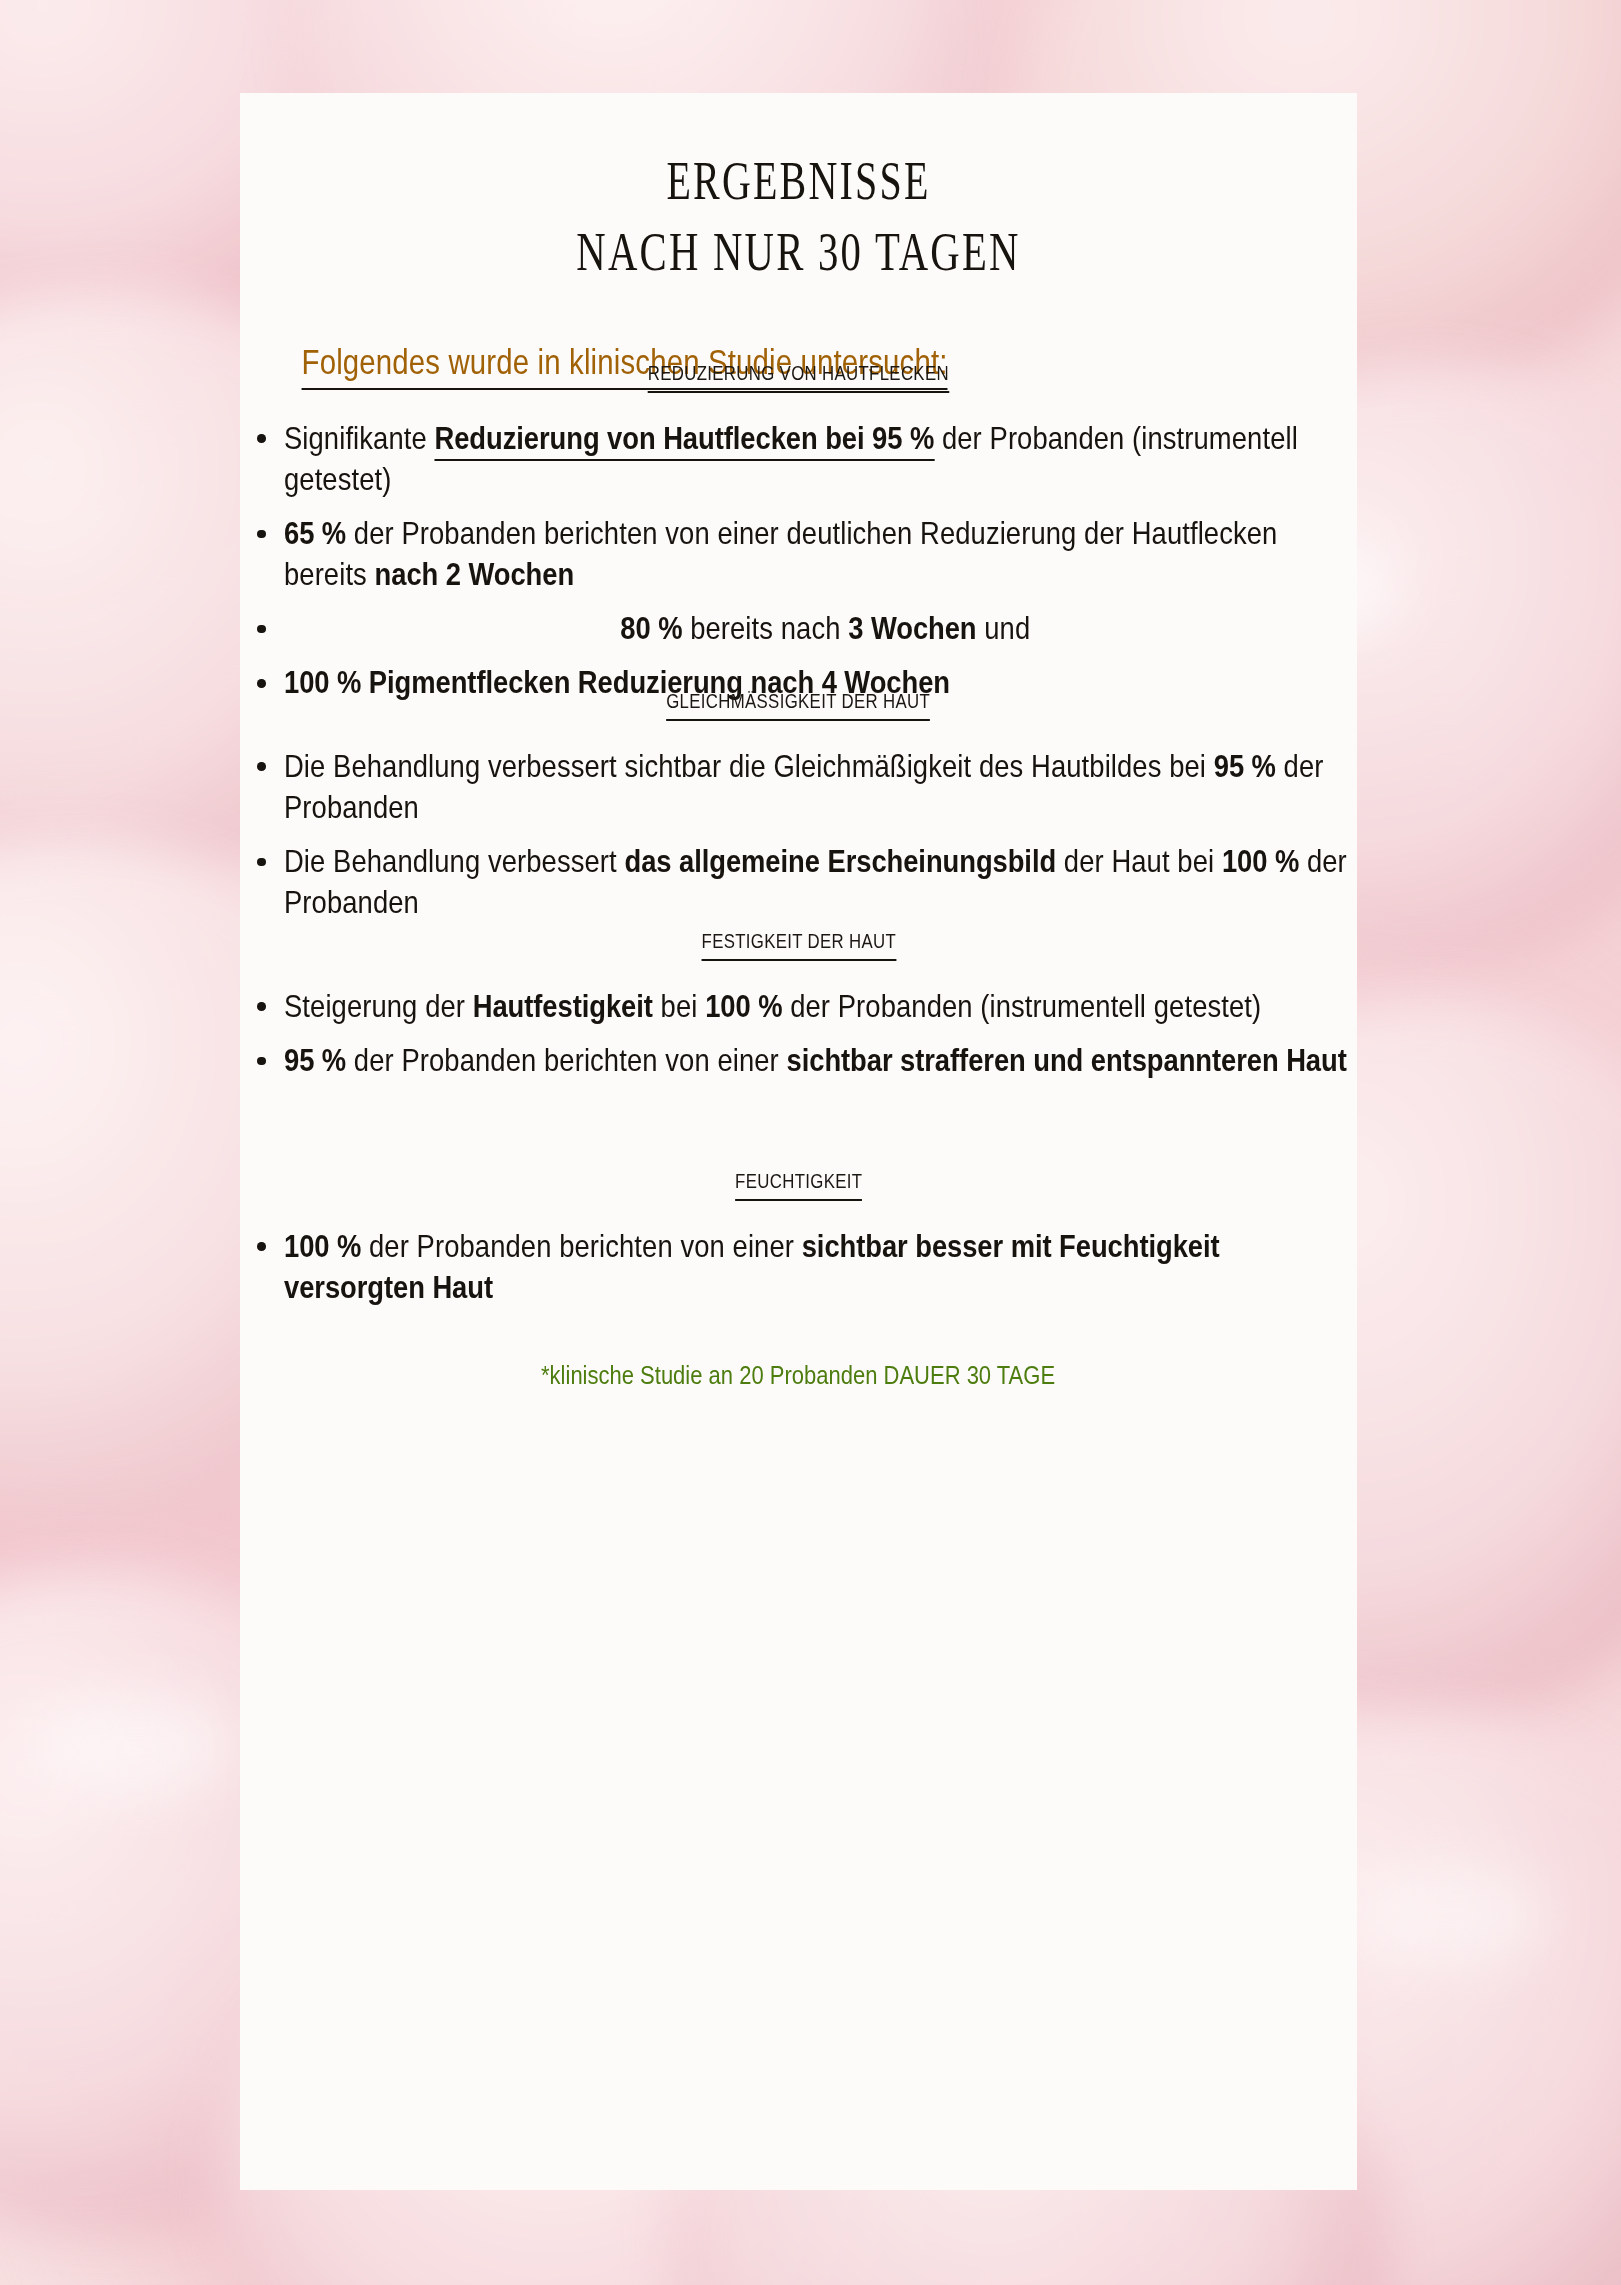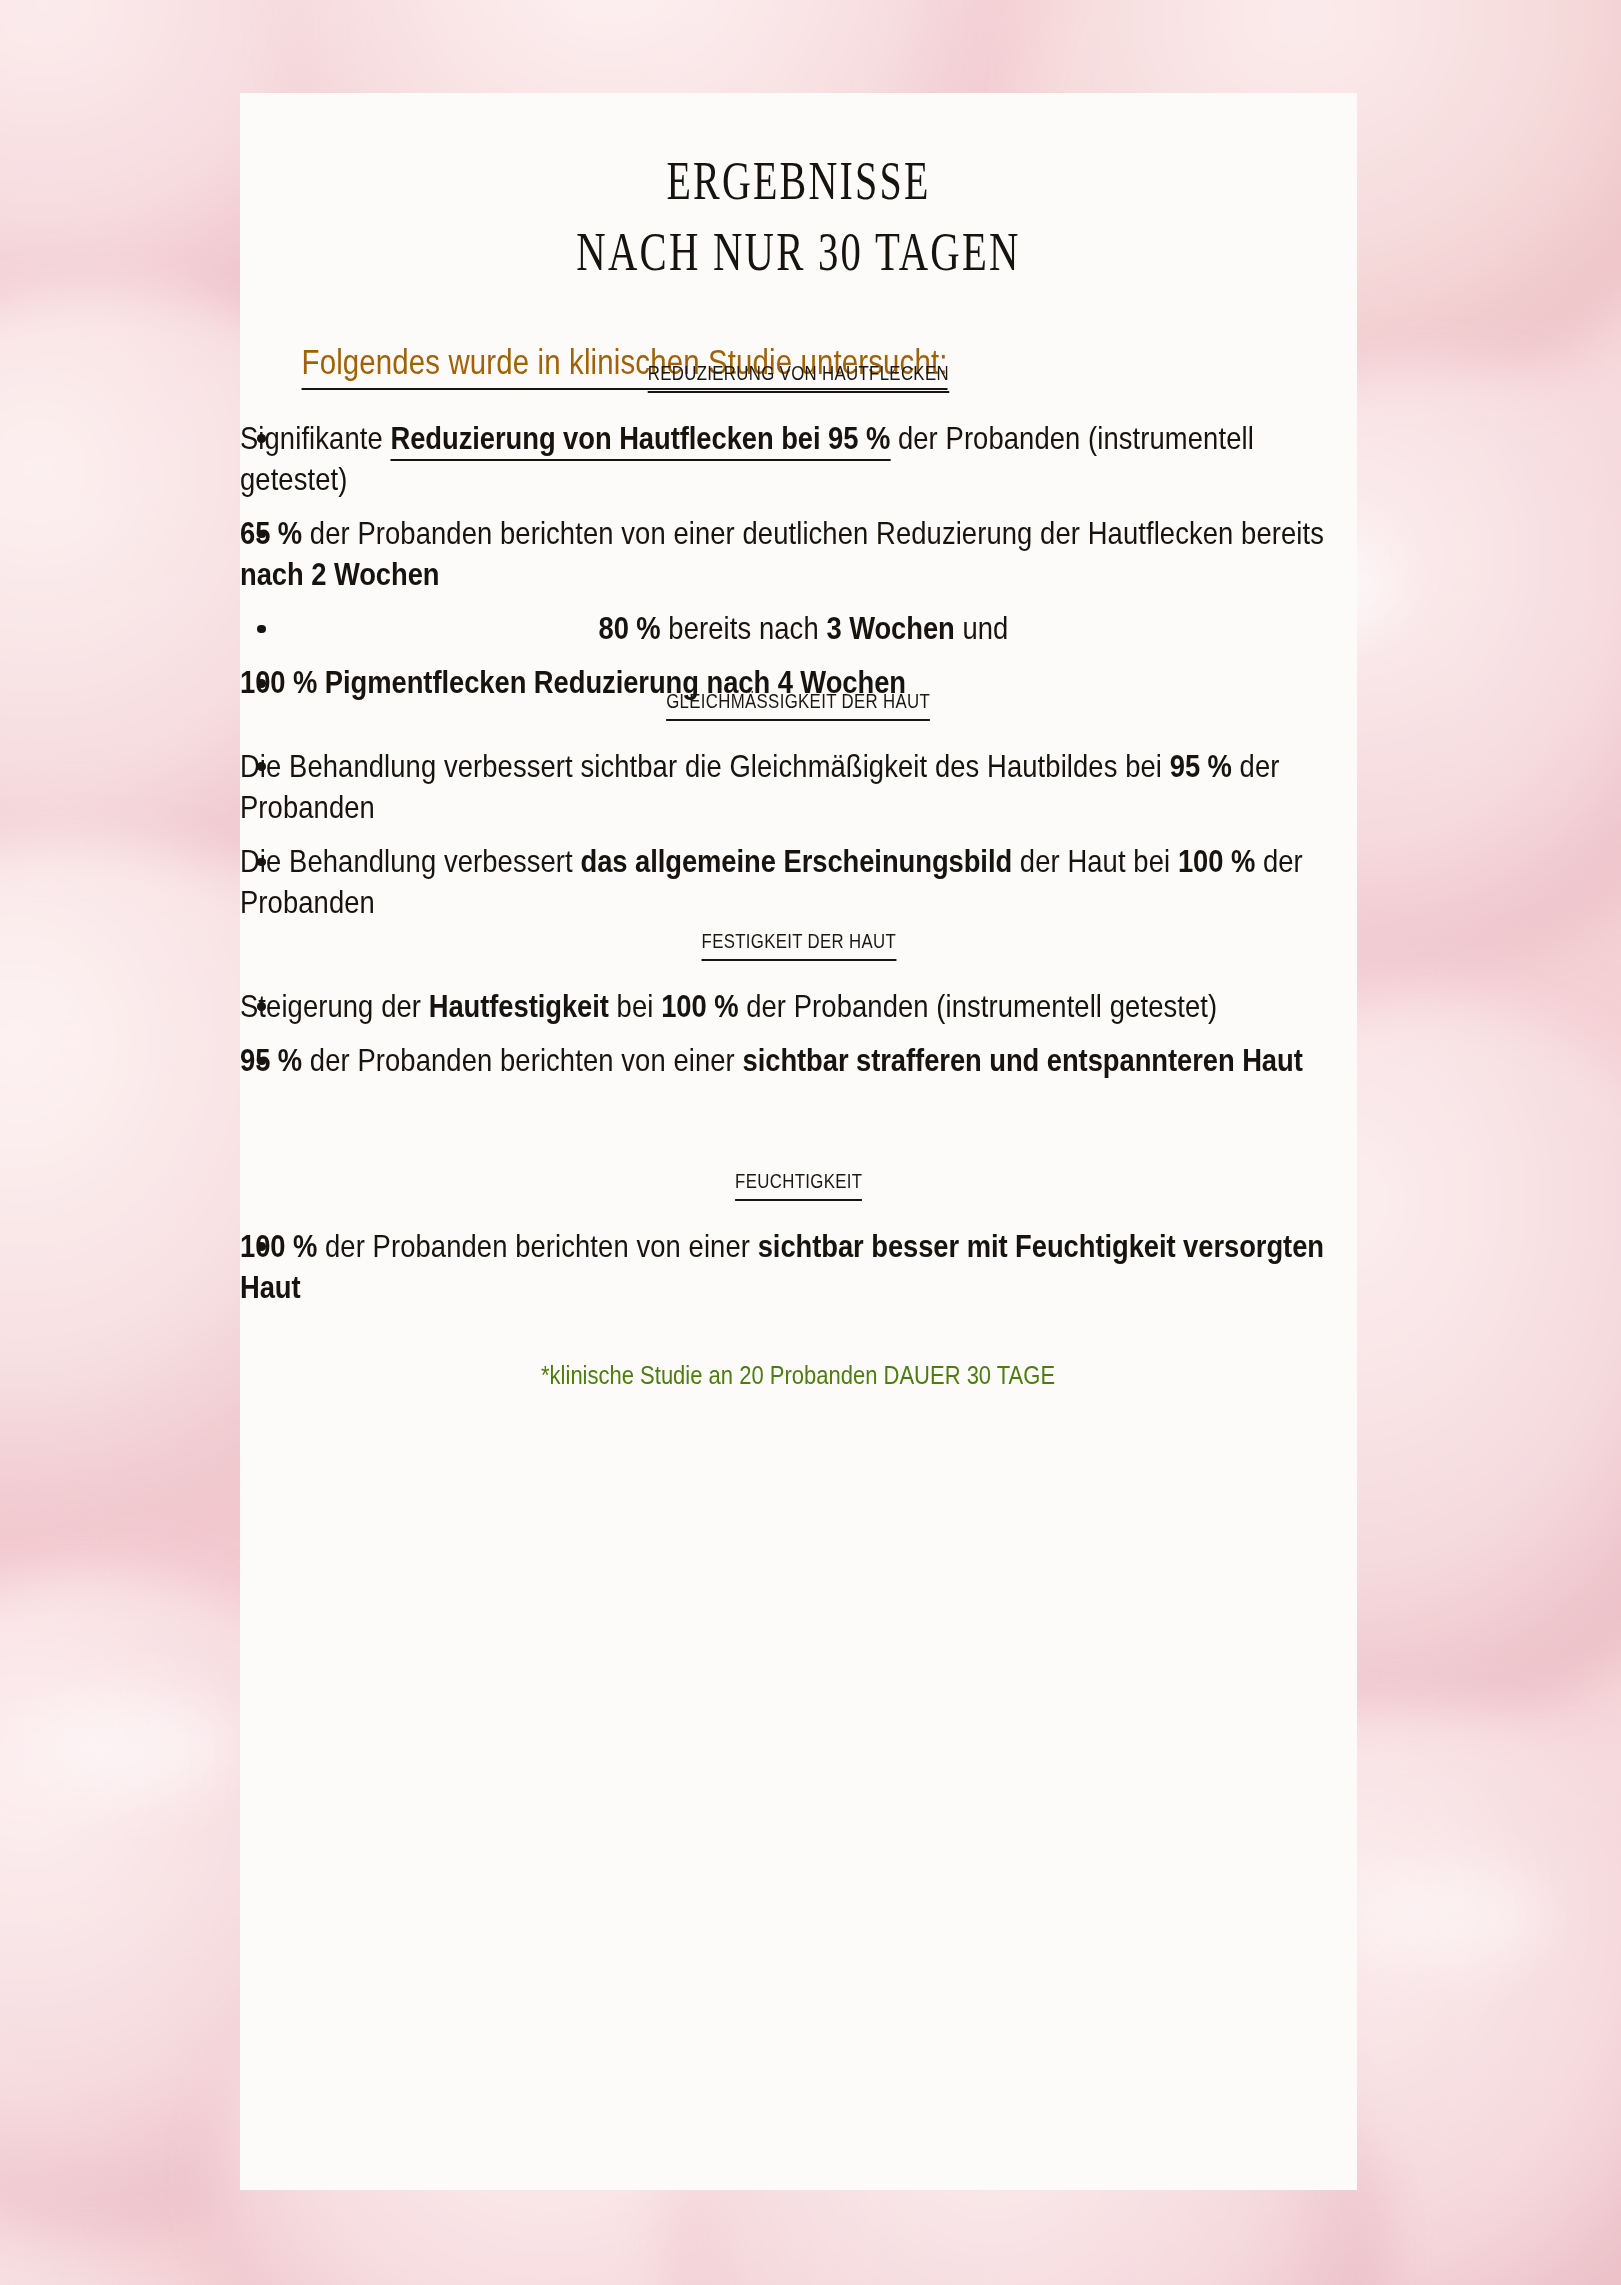--- a/index.html
+++ b/index.html
@@ -106,20 +106,21 @@
   }
 
   
   ul.bullets {
     list-style: none;
     margin: 0;
     padding: 0;
   }
   ul.bullets li {
     position: relative;
+    padding-left: 44px;
     color: #17130f;
     font-size: 32px;
     font-weight: 300;
     line-height: 1.28;
     letter-spacing: 0.004em;
   }
   ul.bullets li .dot {
     position: absolute;
     left: 17px;
     top: 0.52em;

